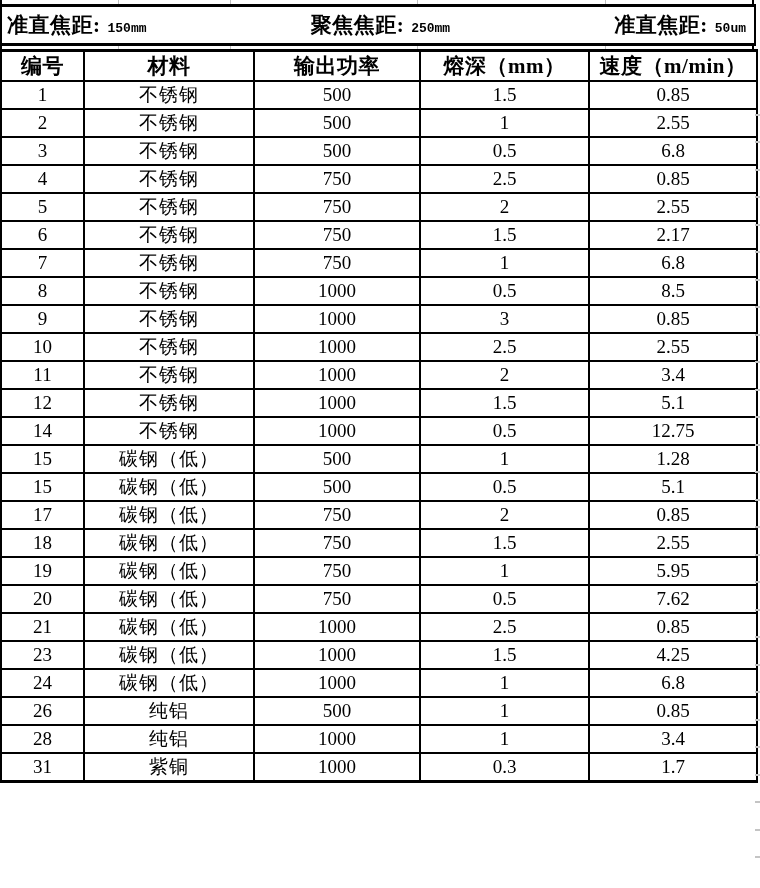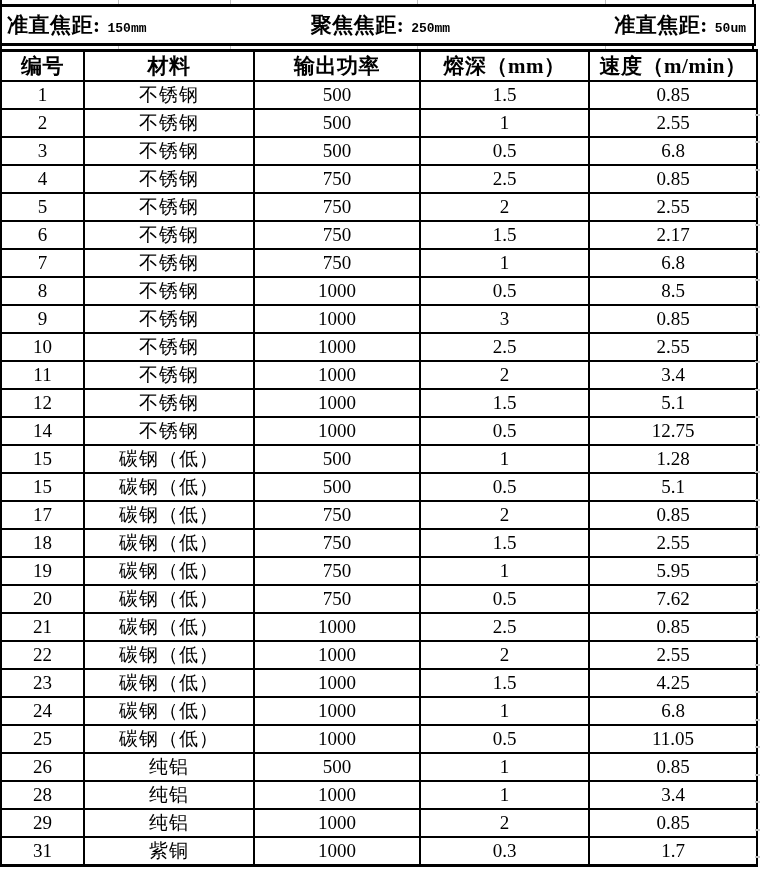--- a/index.html
+++ b/index.html
@@ -228,69 +228,48 @@
           <td>7.62</td>
         </tr>
         <tr>
           <td>21</td>
           <td>碳钢（低）</td>
           <td>1000</td>
           <td>2.5</td>
           <td>0.85</td>
         </tr>
         <tr>
-          <td>22</td>
-          <td>碳钢（低）</td>
-          <td>1000</td>
-          <td>2</td>
-          <td>2.55</td>
-        </tr>
-        <tr>
           <td>23</td>
           <td>碳钢（低）</td>
           <td>1000</td>
           <td>1.5</td>
           <td>4.25</td>
         </tr>
         <tr>
           <td>24</td>
           <td>碳钢（低）</td>
           <td>1000</td>
           <td>1</td>
           <td>6.8</td>
-        </tr>
-        <tr>
-          <td>25</td>
-          <td>碳钢（低）</td>
-          <td>1000</td>
-          <td>0.5</td>
-          <td>11.05</td>
         </tr>
         <tr>
           <td>26</td>
           <td>纯铝</td>
           <td>500</td>
           <td>1</td>
           <td>0.85</td>
         </tr>
         <tr>
           <td>28</td>
           <td>纯铝</td>
           <td>1000</td>
           <td>1</td>
           <td>3.4</td>
         </tr>
         <tr>
-          <td>29</td>
-          <td>纯铝</td>
-          <td>1000</td>
-          <td>2</td>
-          <td>0.85</td>
-        </tr>
-        <tr>
           <td>31</td>
           <td>紫铜</td>
           <td>1000</td>
           <td>0.3</td>
           <td>1.7</td>
         </tr>
       </tbody>
   </table>
 
   <div class="right-dashes"></div>

